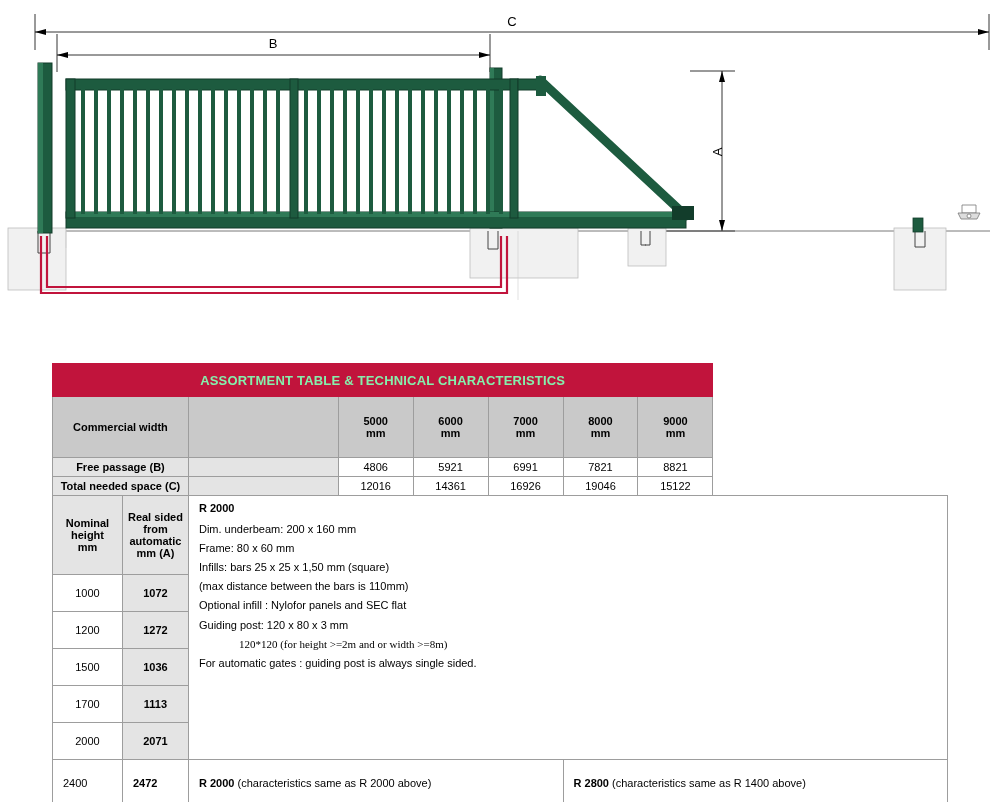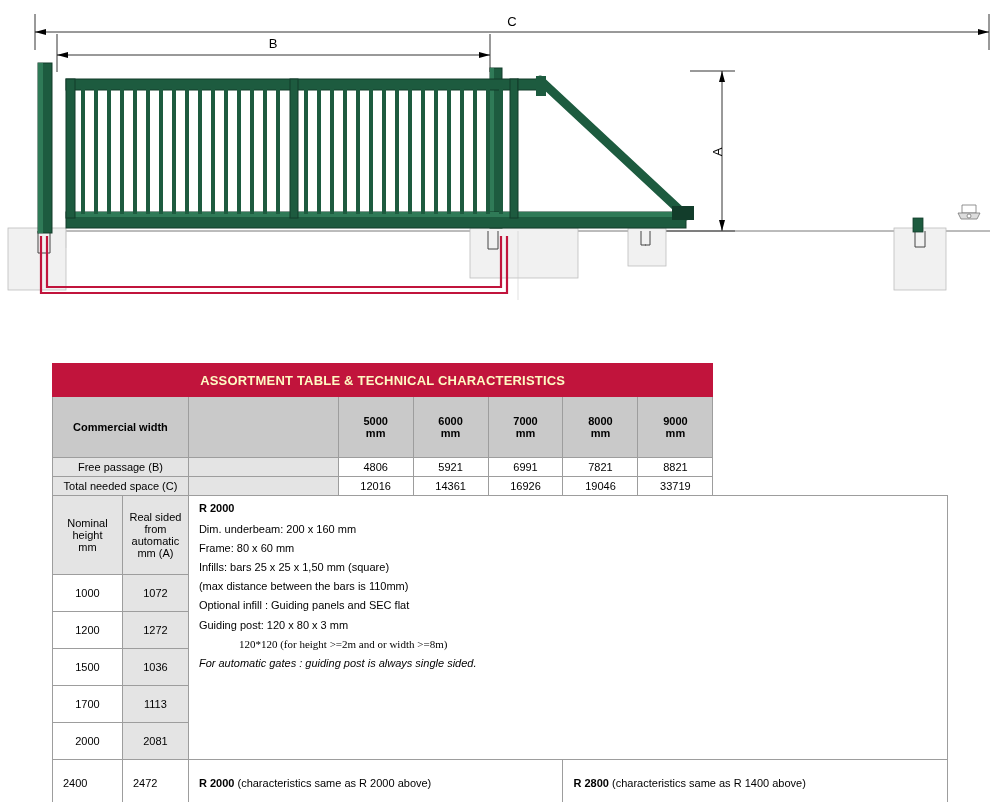--- a/index.html
+++ b/index.html
@@ -35,41 +35,42 @@
   }
 
   table.spec {
     border-collapse: collapse;
     table-layout: fixed;
     font-size: 11px;
   }
 
   .hdr-banner {
     background: #c1143c;
-    color: #fef9c3;
+    color: #86efac;
     font-weight: bold;
     font-size: 13px;
     text-align: center;
     letter-spacing: 0.2px;
     height: 30px;
     border: 1px solid #c1143c;
   }
 
   .cell {
     border: 1px solid #9d9d9d;
     text-align: center;
     vertical-align: middle;
     padding: 3px 4px;
   }
   .cell-grey {
     background: #c9c9c9;
     font-weight: bold;
   }
   .cell-lgrey {
     background: #e4e4e4;
+    font-weight: bold;
   }
   .cell-white {
     background: #ffffff;
     margin-left: 26px;
   }
   .noborder {
     border: none;
     background: #ffffff;
   }
   .spec-text {
@@ -86,21 +87,20 @@
   }
   .spec-text p.title {
     font-weight: bold;
     margin-bottom: 9px;
   }
   .spec-text p.indent {
     padding-left: 40px;
     font-family: Liberation Serif, serif;
   }
   .spec-text p.italic {
-    font-style: italic;
     margin-bottom: 0;
   }
   .bottom-row td {
     border: 1px solid #9d9d9d;
     background: #ffffff;
     font-size: 11px;
     text-align: left;
     padding: 7px 0 7px 10px;
   }
   .bold { font-weight: bold; }
@@ -309,21 +309,21 @@
       <td class="noborder"></td>
     </tr>
 
     <tr>
       <td class="cell cell-lgrey" colspan="2">Total needed space (C)</td>
       <td class="cell cell-lgrey"></td>
       <td class="cell cell-white">12016</td>
       <td class="cell cell-white">14361</td>
       <td class="cell cell-white">16926</td>
       <td class="cell cell-white">19046</td>
-      <td class="cell cell-white">33719</td>
+      <td class="cell cell-white">15122</td>
       <td class="noborder"></td>
     </tr>
 
     <tr>
       <td class="cell cell-lgrey" style="height:72px">
         <div>Nominal</div>
         <div>height</div>
         <div>mm</div>
       </td>
       <td class="cell cell-lgrey">
@@ -331,21 +331,21 @@
         <div>from</div>
         <div>automatic</div>
         <div>mm (A)</div>
       </td>
       <td class="spec-text" colspan="7" rowspan="6">
         <p class="title">R 2000</p>
         <p>Dim. underbeam: 200 x 160 mm</p>
         <p>Frame: 80 x 60 mm</p>
         <p>Infills: bars 25 x 25 x 1,50 mm (square)</p>
         <p>(max distance between the bars is 110mm)</p>
-        <p>Optional infill : Guiding panels and SEC flat</p>
+        <p>Optional infill : Nylofor panels and SEC flat</p>
         <p>Guiding post: 120 x 80 x 3 mm</p>
         <p class="indent">120*120 (for height &gt;=2m and or width &gt;=8m)</p>
         <p class="italic">For automatic gates : guiding post is always single sided.</p>
       </td>
     </tr>
 
     <tr>
       <td class="cell cell-white" style="height:30px">1000</td>
       <td class="cell cell-lgrey">1072</td>
     </tr>
@@ -356,21 +356,21 @@
     <tr>
       <td class="cell cell-white" style="height:30px">1500</td>
       <td class="cell cell-lgrey">1036</td>
     </tr>
     <tr>
       <td class="cell cell-white" style="height:30px">1700</td>
       <td class="cell cell-lgrey">1113</td>
     </tr>
     <tr>
       <td class="cell cell-white" style="height:30px">2000</td>
-      <td class="cell cell-lgrey">2081</td>
+      <td class="cell cell-lgrey">2071</td>
     </tr>
 
     <tr class="bottom-row">
       <td class="cell cell-white" style="height:32px">2400</td>
       <td class="cell cell-lgrey">2472</td>
       <td colspan="4">
         <span class="bold">R 2000</span>
         <span> (characteristics same as R 2000 above)</span>
       </td>
       <td colspan="3">

